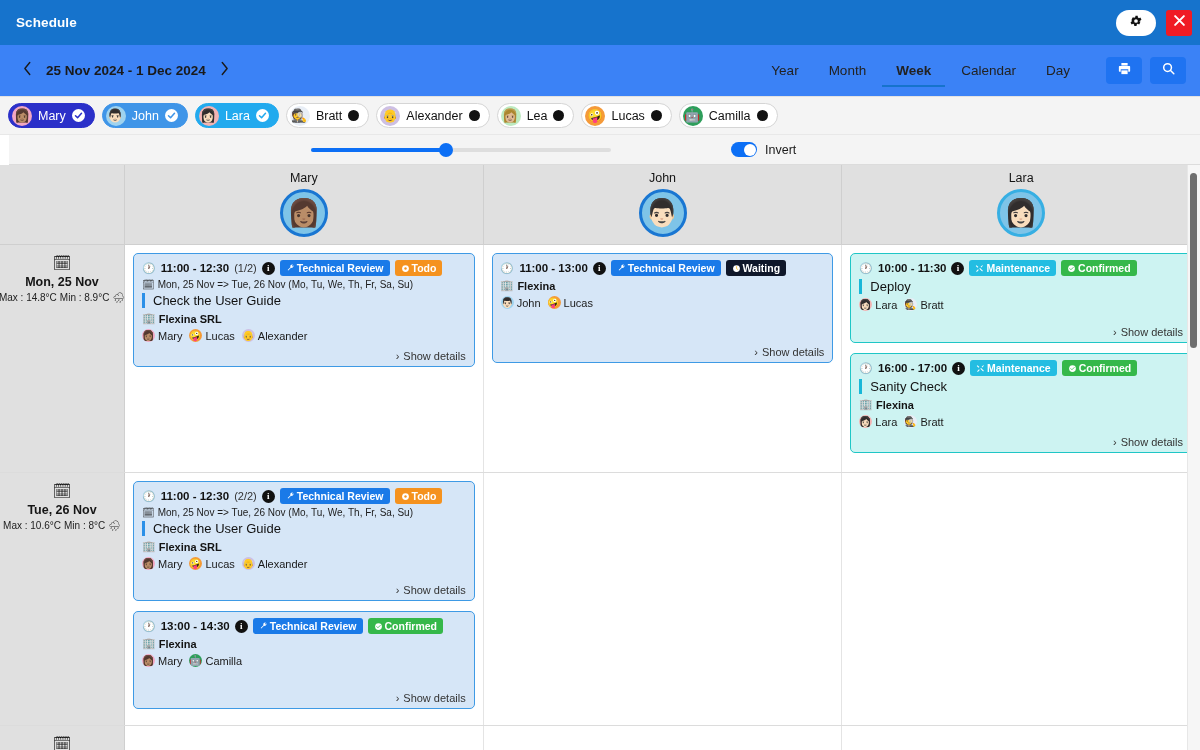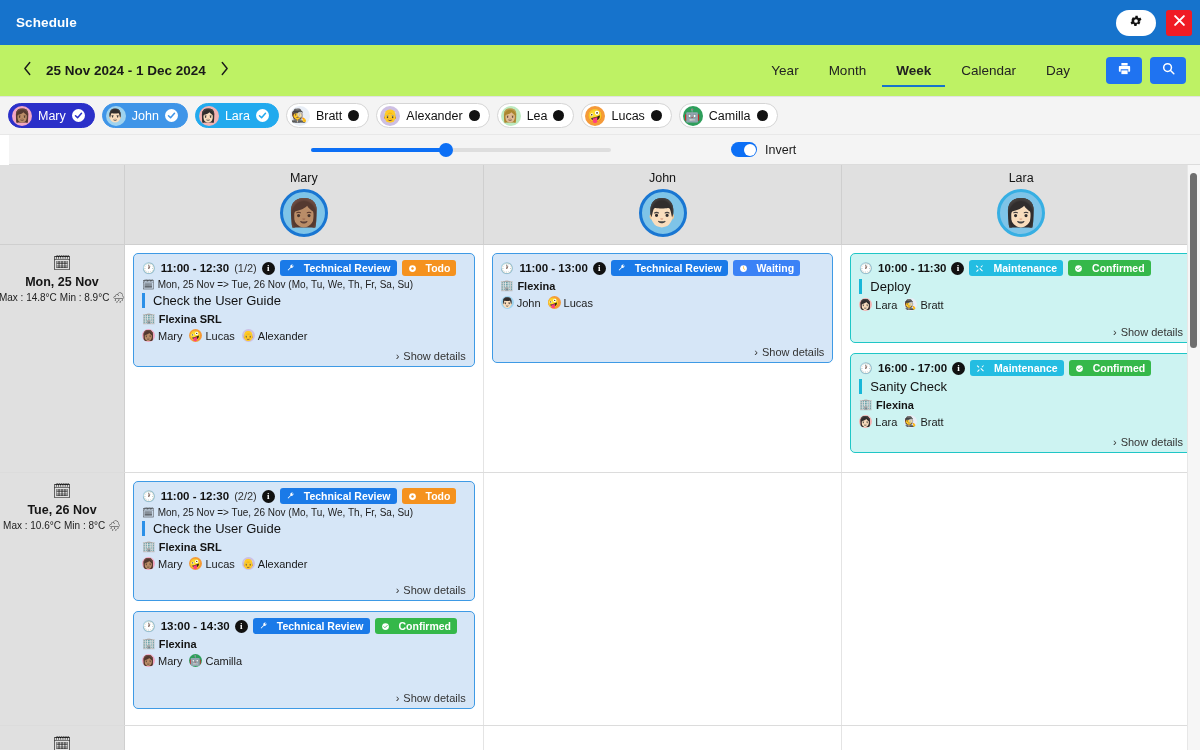--- a/index.html
+++ b/index.html
@@ -27,21 +27,21 @@
   }
   .gear-btn svg { width: 14px; height: 14px; }
   .close-btn {
     width: 26px; height: 26px; background: #f01b24; border-radius: 3px;
     display: flex; align-items: center; justify-content: center; cursor: pointer;
   }
   .close-btn svg { width: 15px; height: 15px; }
 
   
   .toolbar {
-    height: 52px; background: #bef264; border-bottom: 1px solid #e2e2e2;
+    height: 52px; background: #3b82f6; border-bottom: 1px solid #e2e2e2;
     display: flex; align-items: center; padding: 0 14px;
   }
   .nav-arrow {
     width: 26px; height: 26px; display: flex; align-items: center; justify-content: center;
     cursor: pointer; color: #1a1a1a;
   }
   .nav-arrow svg { width: 13px; height: 15px; }
   .date-range {
     font-size: 13.5px; color: #1a1a1a; font-weight: 600;
     margin: 0 6px; white-space: nowrap;
@@ -173,27 +173,27 @@
   .ev-clock { font-size: 11px; line-height: 1; }
   .ev-time { font-size: 11.5px; font-weight: bold; color: #111; white-space: nowrap; }
   .ev-count { font-size: 11px; color: #333; }
   .ev-info {
     width: 13px; height: 13px; border-radius: 50%; background: #111; color: #fff;
     font-size: 9px; font-weight: bold; display: flex; align-items: center;
     justify-content: center; flex: 0 0 13px; font-family: "Liberation Serif", serif;
   }
   .badge {
     height: 16px; border-radius: 3px; display: inline-flex; align-items: center;
-    gap: 9px; padding: 0 6px; font-size: 10.5px; font-weight: bold; color: #fff;
+    gap: 2px; padding: 0 6px; font-size: 10.5px; font-weight: bold; color: #fff;
     white-space: nowrap;
   }
   .badge.blue { background: #1a7ae8; }
   .badge.cyan { background: #23bde2; }
   .badge.orange { background: #f5921e; }
-  .badge.amber { background: #3b82f6; }
+  .badge.amber { background: #0f172a; }
   .badge.green { background: #35b84a; }
   .badge-ico { font-size: 9px; line-height: 1; }
   .badge-ico svg { width: 9px; height: 9px; display: block; }
 
   .ev-recur {
     font-size: 10px; color: #1c1c1c; display: flex; align-items: center; gap: 3px;
     margin-bottom: 3px; white-space: nowrap;
   }
   .ev-title-row { display: flex; align-items: center; gap: 8px; margin-bottom: 4px; }
   .ev-bar { width: 3px; height: 15px; background: #2b90e8; flex: 0 0 3px; }

